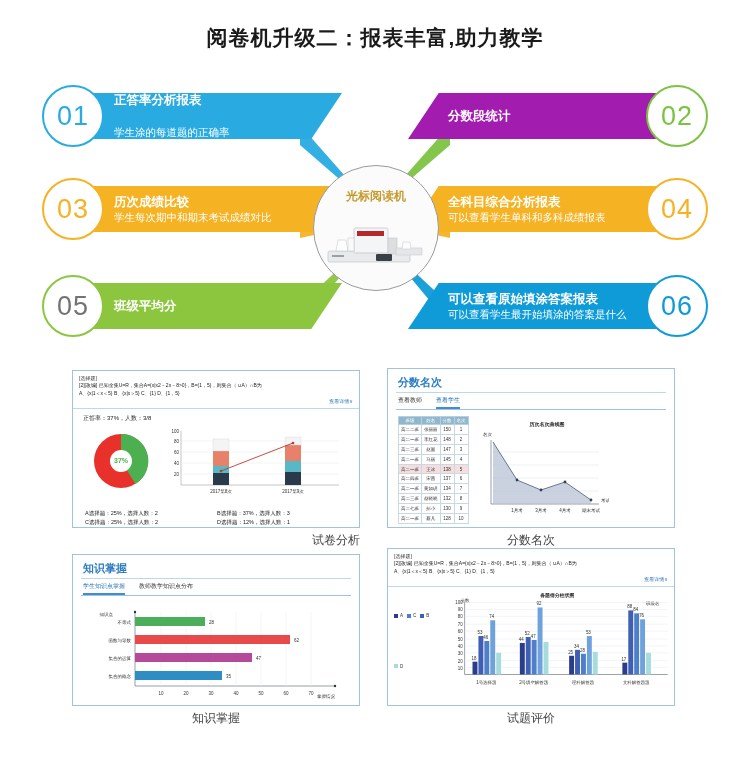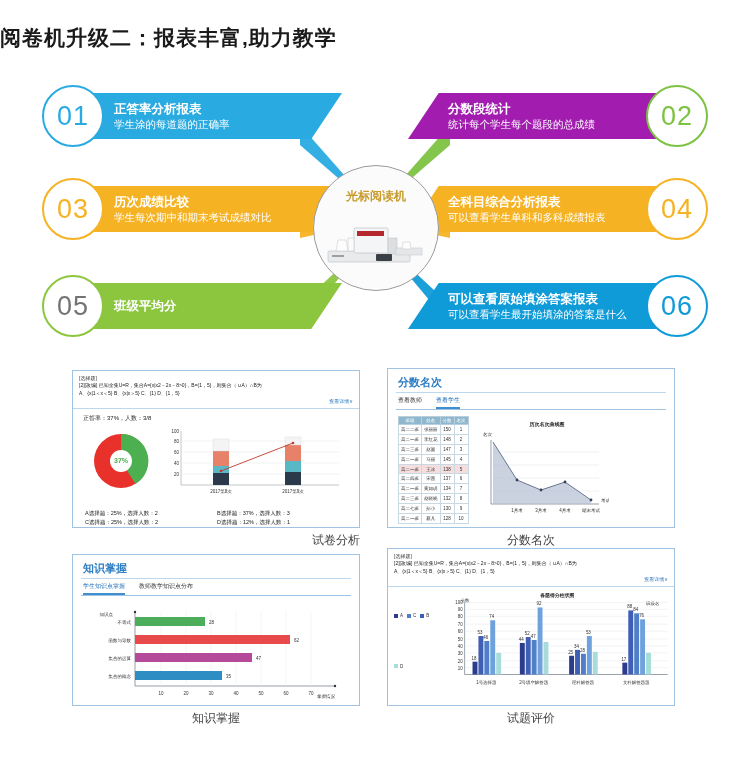--- a/index.html
+++ b/index.html
@@ -3,21 +3,21 @@
 <meta charset="utf-8">
 <style>
   html,body{margin:0;padding:0;}
   body{
     width:750px;height:757px;background:#ffffff;
     font-family:"Liberation Sans","DejaVu Sans",sans-serif;
     position:relative;overflow:hidden;
   }
   
   .page-title{
-    position:absolute;left:0;top:24px;width:750px;text-align:left;
+    position:absolute;left:0;top:24px;width:750px;text-align:center;
     font-size:21px;font-weight:bold;color:#1a1a1a;letter-spacing:1px;
   }
   
   .diagram{position:absolute;left:0;top:70px;width:750px;height:290px;padding-left:24px;}
   .diagram svg.rays{position:absolute;left:0;top:0;}
   .row{position:absolute;height:62px;}
   .row.left{left:42px;width:300px;}
   .row.right{left:408px;width:300px;}
   .r1{top:15px;} .r2{top:108px;} .r3{top:205px;}
 
@@ -36,21 +36,21 @@
     box-sizing:border-box;color:#fff;
   }
   .row.left .banner{left:44px;right:0;padding-left:28px;padding-right:34px;
     clip-path:polygon(0 0,100% 0,88% 100%,0 100%);}
   .row.right .banner{right:44px;left:0;padding-right:28px;padding-left:40px;text-align:left;
     clip-path:polygon(12% 0,100% 0,100% 100%,0 100%);}
   .banner .t{font-size:12.5px;font-weight:bold;line-height:15px;}
   .banner .s{font-size:10.5px;line-height:14px;}
 
   .c-blue  .badge{border-color:#29abe2;color:#29abe2;}
-  .c-blue  .banner{background:#29abe2;}
+  .c-blue  .banner{background:#29abe2;justify-content:space-between;}
   .c-green .badge{border-color:#7dc242;color:#7dc242;}
   .c-green .banner{background:#a21caf;}
   .c-amber .badge{border-color:#f5b223;color:#f5b223;}
   .c-amber .banner{background:#f5b223;}
   .c-lime  .badge{border-color:#8cc63f;color:#737373;text-align:center;}
   .c-lime  .banner{background:#8cc63f;}
   .c-cyan  .badge{border-color:#0f9bd7;color:#0f9bd7;}
   .c-cyan  .banner{background:#0f9bd7;}
 
   .hub{
@@ -122,21 +122,20 @@
     <div class="banner">
       <span class="t">正答率分析报表</span>
       <span class="s">学生涂的每道题的正确率</span>
     </div>
   </div>
 
   <div class="row right r1 c-green">
     <div class="badge">02</div>
     <div class="banner">
       <span class="t">分数段统计</span>
-      <span class="s">统计每个学生每个题段的总成绩</span>
     </div>
   </div>
 
   <div class="row left r2 c-amber">
     <div class="badge">03</div>
     <div class="banner">
       <span class="t">历次成绩比较</span>
       <span class="s">学生每次期中和期末考试成绩对比</span>
     </div>
   </div>

